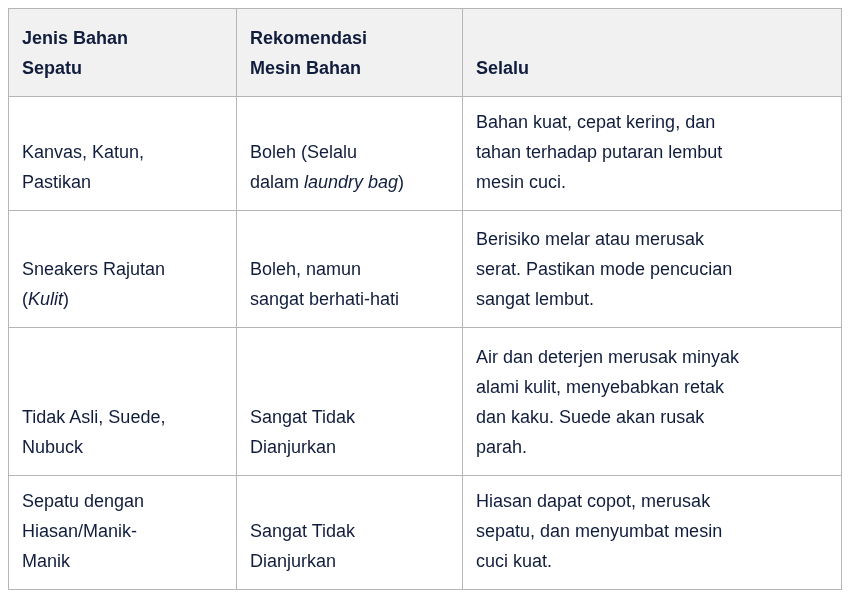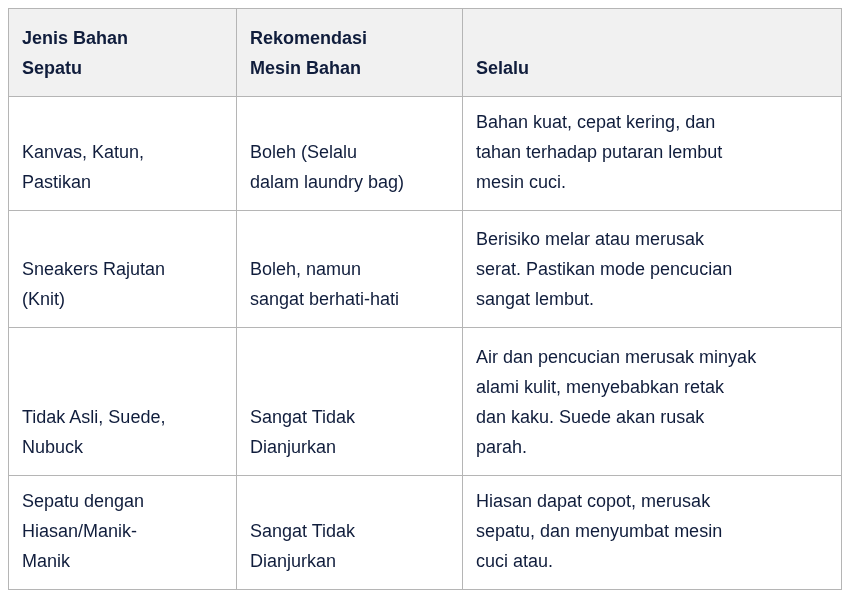--- a/index.html
+++ b/index.html
@@ -43,21 +43,21 @@
   }
   thead tr { height: 88px; }
   tbody tr:nth-child(1) { height: 114px; }
   tbody tr:nth-child(2) { height: 117px; }
   tbody tr:nth-child(3) { height: 148px; }
   tbody tr:nth-child(4) { height: 114px; }
   .col-material { width: 228px; }
   .col-recommendation { width: 226px; }
   .col-reason { width: 379px; }
   .seg-bold { font-weight: 400; }
-  .seg-italic { }
+  .seg-italic { font-style: italic; }
 </style>
 </head>
 <body>
 
 <div class="table-wrap">
   <table class="material-table">
     <colgroup>
       <col class="col-material">
       <col class="col-recommendation">
       <col class="col-reason">
@@ -76,42 +76,42 @@
           <td><span>Kanvas, Katun,
 Pastikan</span></td>
           <td><span class="seg-bold">Boleh</span><span> (Selalu
 dalam </span><span class="seg-italic">laundry bag</span><span>)</span></td>
           <td><span>Bahan kuat, cepat kering, dan
 tahan terhadap putaran lembut
 </span><span class="seg-bold">mesin cuci</span><span>.</span></td>
         </tr>
         <tr>
           <td><span class="seg-bold">Sneakers</span><span> Rajutan
-(</span><span class="seg-italic">Knit</span><span>)</span></td>
+(</span><span class="seg-italic">Kulit</span><span>)</span></td>
           <td><span class="seg-bold">Boleh</span><span>, namun
 sangat berhati-hati</span></td>
           <td><span>Berisiko melar atau merusak
 serat. Pastikan mode pencucian
 sangat lembut.</span></td>
         </tr>
         <tr>
           <td><span>Tidak Asli, Suede,
 Nubuck</span></td>
           <td><span class="seg-bold">Sangat Tidak
 Dianjurkan</span></td>
-          <td><span>Air dan pencucian merusak minyak
+          <td><span>Air dan deterjen merusak minyak
 alami kulit, menyebabkan retak
 dan kaku. Suede akan rusak
 parah.</span></td>
         </tr>
         <tr>
           <td><span>Sepatu dengan
 Hiasan/Manik-
 Manik</span></td>
           <td><span class="seg-bold">Sangat Tidak
 Dianjurkan</span></td>
           <td><span>Hiasan dapat copot, merusak
 sepatu, dan menyumbat </span><span class="seg-bold">mesin
-cuci</span><span> atau.</span></td>
+cuci</span><span> kuat.</span></td>
         </tr>
       </tbody>
   </table>
 </div>
 
 </body></html>

